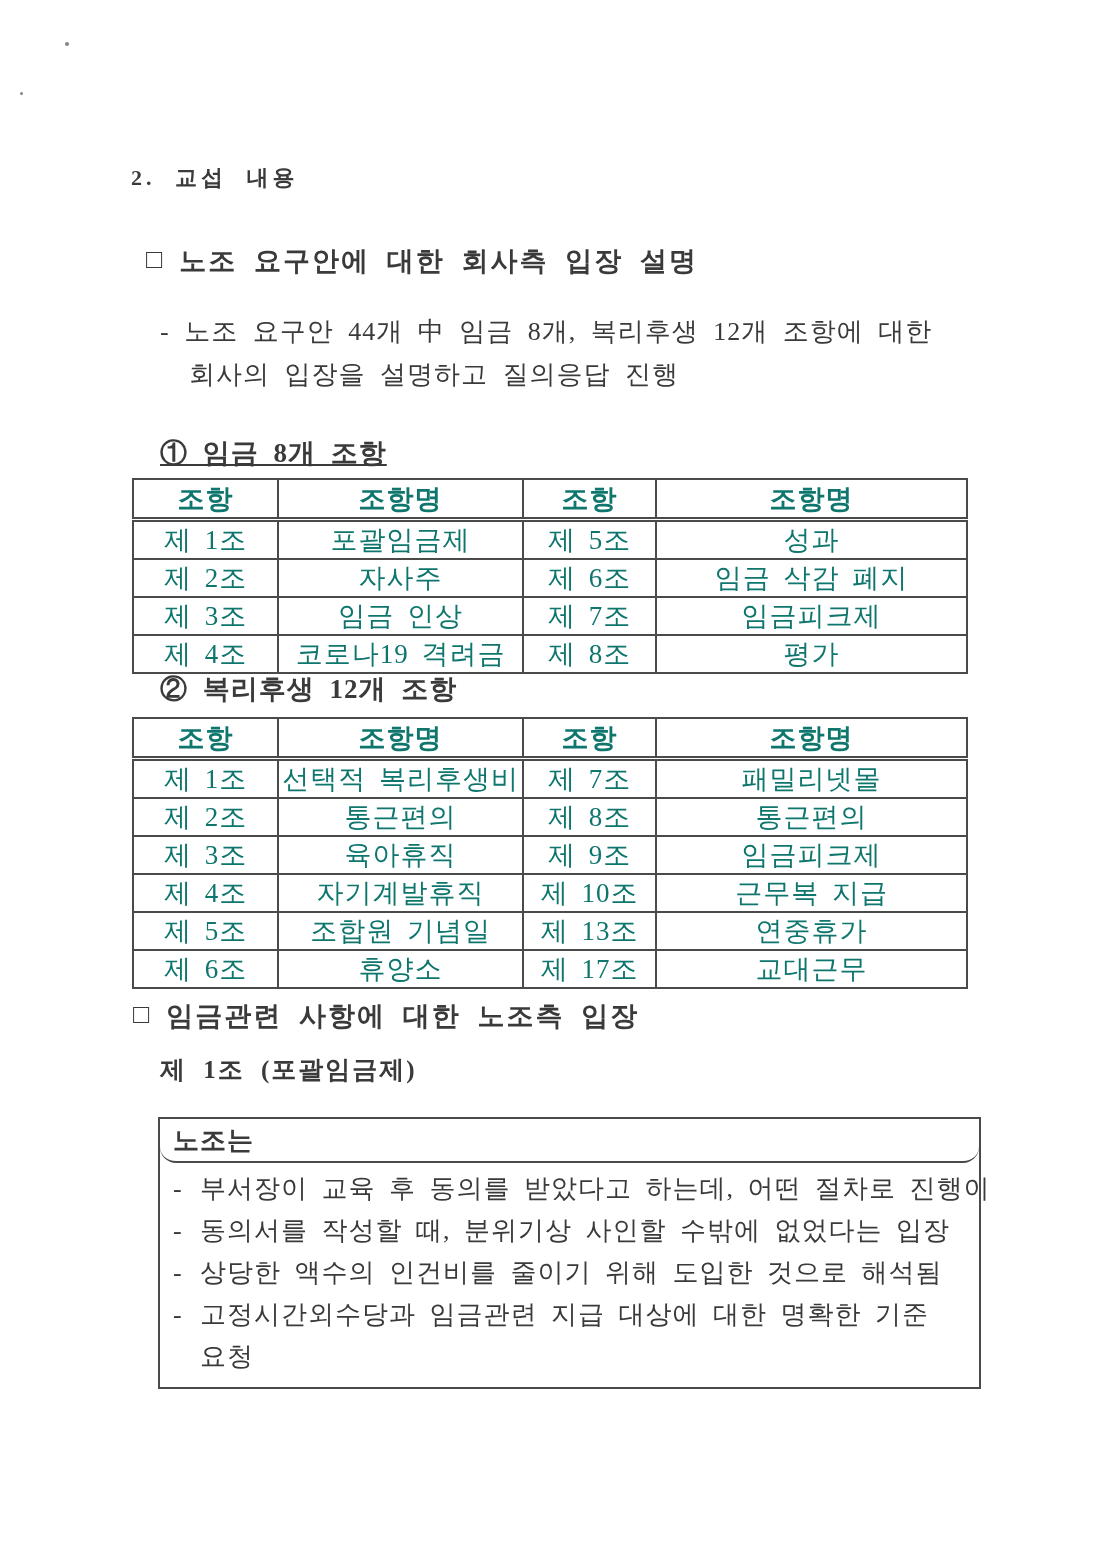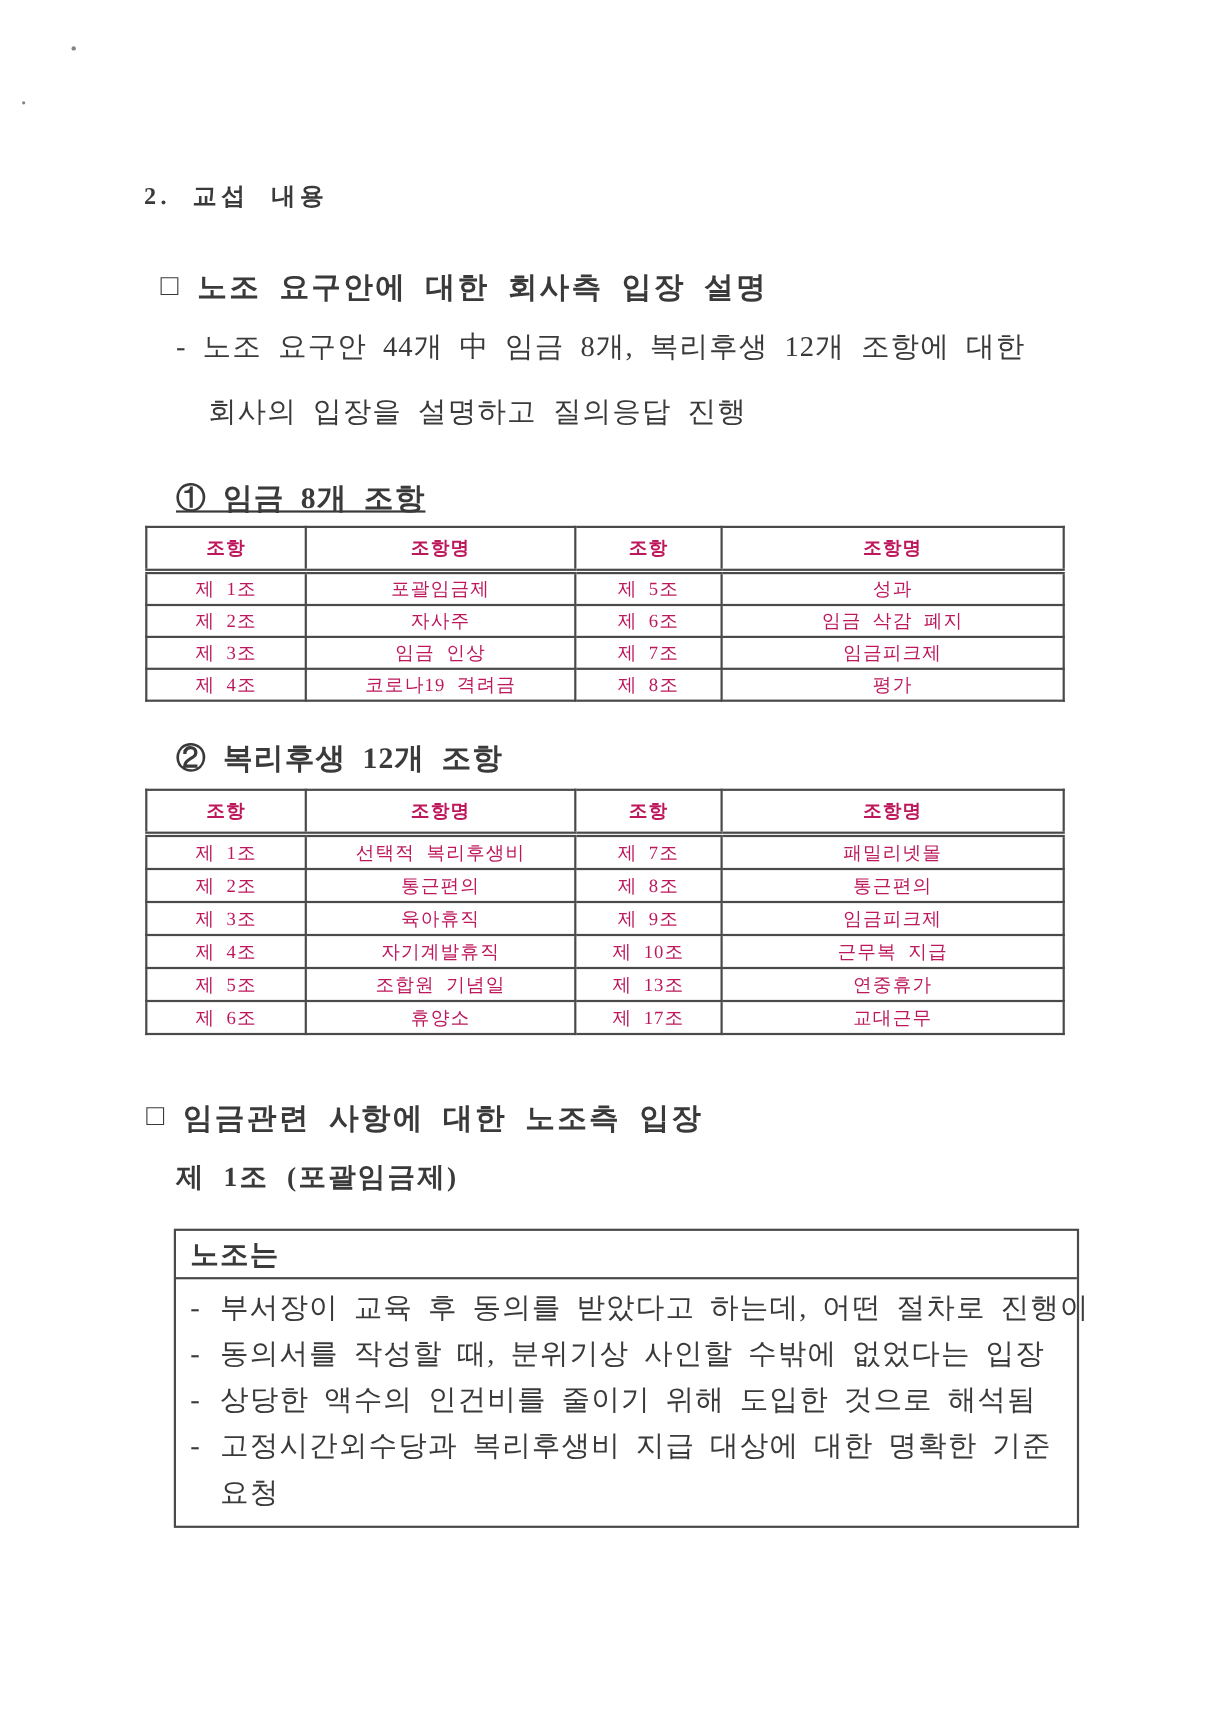--- a/index.html
+++ b/index.html
@@ -24,21 +24,21 @@
     position:absolute; display:flex; align-items:flex-start; gap:15px;
     font-size:27px; font-weight:600; letter-spacing:2px; word-spacing:8px;
   }
   .sec-heading .marker { font-weight:400; font-size:27px; line-height:1.2; }
   .sec1 { left:146px; top:243px; }
   .sec2 { left:133px; top:998px; }
 
   .body-line {
     position:absolute; font-size:26px; letter-spacing:1px; word-spacing:7px;
   }
-  .para1 { left:160px; top:298px; }
+  .para1 { left:160px; top:314px; }
   .para2 { left:189px; top:357px; }
 
   .caption {
     position:absolute; font-size:27px; font-weight:600;
     letter-spacing:1px; word-spacing:7px;
   }
   .cap1 { left:160px; top:435px;text-decoration:underline; }
   .cap2 { left:160px; top:671px; }
 
   .sub-heading {
@@ -48,35 +48,35 @@
 
   table.grid {
     position:absolute; left:132px; width:834px;
     border-collapse:collapse; table-layout:fixed;
   }
   .tbl1 { top:478px; }
   .tbl2 { top:717px; }
   table.grid th, table.grid td {
     border:2px solid #4a4a4a;
     text-align:center; vertical-align:middle;
-    padding:0; font-size:17px; letter-spacing:1px; word-spacing:5px;
-    color:#be185d; overflow:hidden; white-space:nowrap;
+    padding:0; font-size:27px; letter-spacing:1px; word-spacing:5px;
+    color:#0f766e; overflow:hidden; white-space:nowrap;
   }
   table.grid thead th { height:37px; font-weight:600; border-bottom:5px double #4a4a4a; }
   .tbl1 tbody td { height:27px; font-weight:400; }
   .tbl2 tbody td { height:28px; font-weight:400; }
 
   .box {
     position:absolute; left:158px; top:1117px; width:819px;
     border:2px solid #4a4a4a; background:#ffffff;
   }
   .box-head {
     height:42px; border-bottom:2px solid #4a4a4a;
     display:flex; align-items:center; padding-left:13px;
-    font-size:26px; font-weight:600; letter-spacing:1px;
+    font-size:26px; font-weight:600; letter-spacing:1px;border-radius:16px;
   }
   .box-body { padding:5px 8px 9px 13px; }
   .box-line {
     display:flex; line-height:42px;
     font-size:26px; letter-spacing:1px; word-spacing:6px; white-space:nowrap;
   }
   .box-bullet { width:27px; flex:none; }
 </style>
 </head>
 <body>
@@ -218,21 +218,21 @@
       <div class="box-line">
         <span class="box-bullet">-</span>
         <span>동의서를 작성할 때, 분위기상 사인할 수밖에 없었다는 입장</span>
       </div>
       <div class="box-line">
         <span class="box-bullet">-</span>
         <span>상당한 액수의 인건비를 줄이기 위해 도입한 것으로 해석됨</span>
       </div>
       <div class="box-line">
         <span class="box-bullet">-</span>
-        <span>고정시간외수당과 복리후생비 지급 대상에 대한 명확한 기준</span>
+        <span>고정시간외수당과 임금관련 지급 대상에 대한 명확한 기준</span>
       </div>
       <div class="box-line">
         <span class="box-bullet"></span>
         <span>요청</span>
       </div>
     </div>
   </div>
 
 </div>
 

